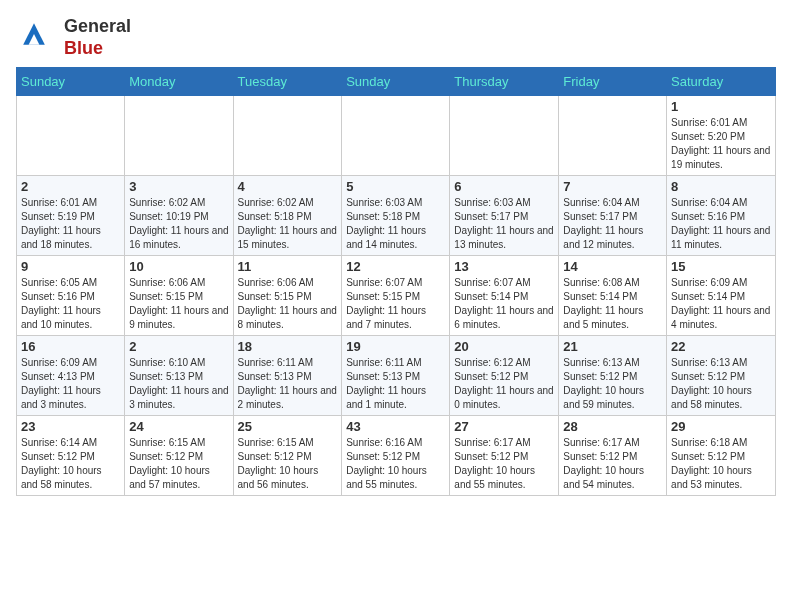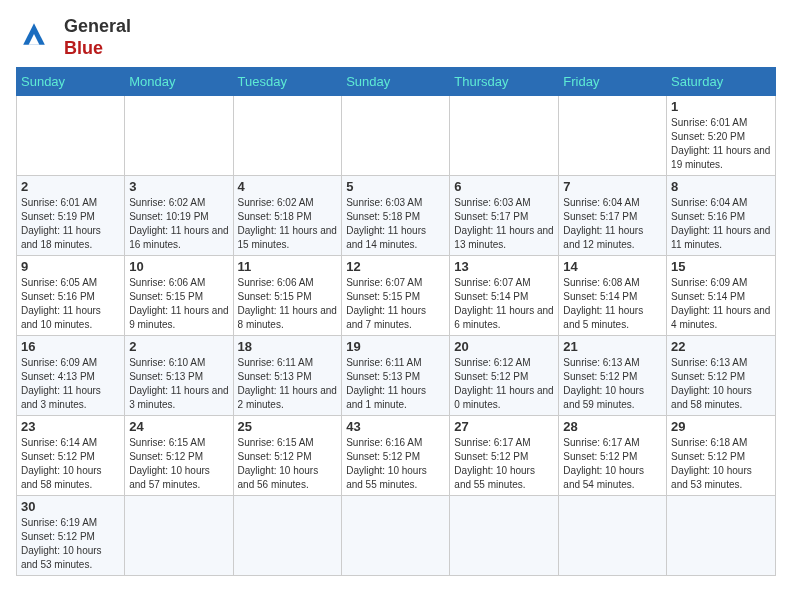--- a/index.html
+++ b/index.html
@@ -309,28 +309,14 @@
 Sunset: 5:12 PM
 Daylight: 10 hours and 54 minutes.</div>
         </td>
         <td>
           <span class="day-number">29</span>
           <div class="day-info">Sunrise: 6:18 AM
 Sunset: 5:12 PM
 Daylight: 10 hours and 53 minutes.</div>
         </td>
       </tr>
-      <tr>
-        <td>
-          <span class="day-number">30</span>
-          <div class="day-info">Sunrise: 6:19 AM
-Sunset: 5:12 PM
-Daylight: 10 hours and 53 minutes.</div>
-        </td>
-        <td class="empty-cell"></td>
-        <td class="empty-cell"></td>
-        <td class="empty-cell"></td>
-        <td class="empty-cell"></td>
-        <td class="empty-cell"></td>
-        <td class="empty-cell"></td>
-      </tr>
     </tbody>
 </table>
 
 </body></html>

